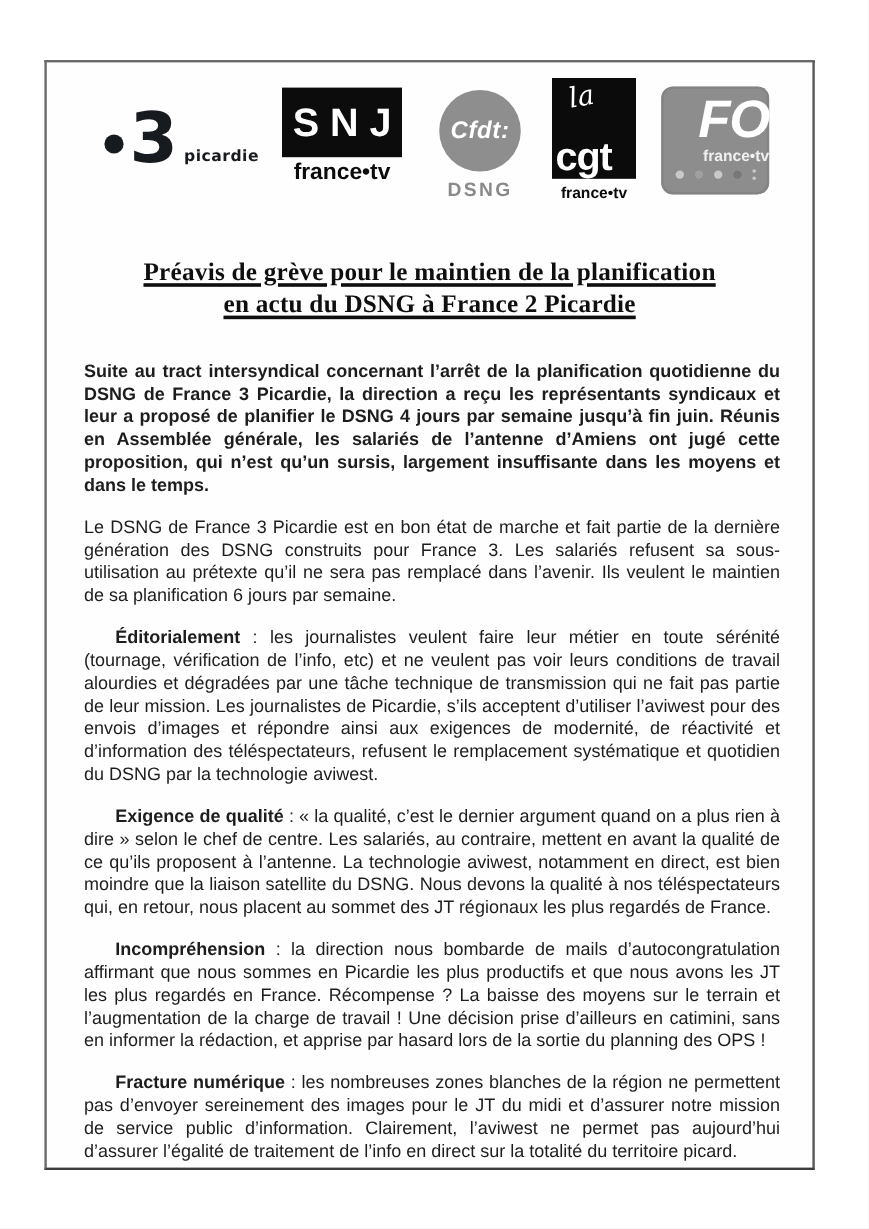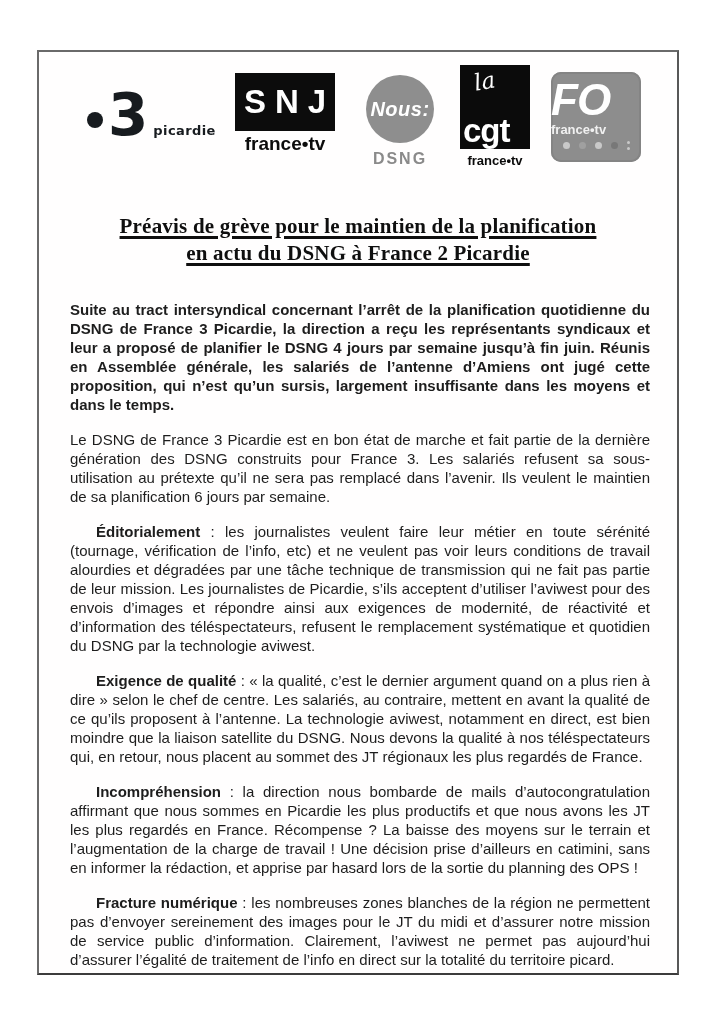--- a/index.html
+++ b/index.html
@@ -25,21 +25,21 @@
   .cfdt{left:327px;top:23px;width:68px;text-align:center;}
   .cfdt-circle{width:68px;height:68px;border-radius:50%;background:#8e8e8e;color:#fff;
     font:italic bold 20px/68px "Liberation Sans",sans-serif;letter-spacing:.5px;}
   .cfdt-sub{margin-top:7px;font:bold 16px/18px "Liberation Sans",sans-serif;color:#8a8a8a;letter-spacing:2px;}
   .cgt{left:418px;top:13px;width:76px;text-align:center;}
   .cgt-box{position:relative;width:70px;height:84px;background:#0b0b0b;margin:0 auto;}
   .cgt-la{position:absolute;top:4px;left:14px;color:#fff;font:italic 23px/24px "DejaVu Serif",serif;transform:rotate(-10deg);}
   .cgt-label{position:absolute;bottom:2px;left:3px;color:#ffffff;font:bold 33px/33px "Liberation Sans",sans-serif;letter-spacing:-1px;}
   .cgt-sub{margin-top:4px;font:bold 13px/15px "Liberation Sans",sans-serif;color:#0b0b0b;}
   .fo{left:512px;top:20px;}
-  .fo-box{width:90px;height:90px;background:#8d8d8d;border-radius:10px;text-align:left;
+  .fo-box{width:90px;height:90px;background:#8d8d8d;border-radius:10px;text-align:right;
     box-sizing:border-box;padding-top:5px;box-shadow:inset 0 0 0 2px #848484;}
   .fo-label{color:#fff;font:italic bold 44px/46px "Liberation Sans",sans-serif;letter-spacing:-1px;}
   .fo-sub{color:#f0f0f0;font:bold 13px/13px "Liberation Sans",sans-serif;margin-top:0;}
   .fo-dots{display:flex;justify-content:center;gap:9px;margin-top:5px;align-items:center;}
   .fo-dot{width:7px;height:7px;border-radius:50%;}
   .fo-dot.d1,.fo-dot.d3{background:#c9c9c9;}
   .fo-dot.d2{background:#a0a0a0;}
   .fo-dot.d4{background:#787878;}
   .fo-colon{display:flex;flex-direction:column;gap:3px;}
   .fo-colon i{display:block;width:3px;height:3px;border-radius:50%;background:#c9c9c9;}
@@ -69,21 +69,21 @@
         <span class="f3-num">3</span>
         <span class="f3-region">picardie</span>
       </div>
 
       <div class="logo snj">
         <div class="snj-box">SNJ</div>
         <div class="snj-sub">france•tv</div>
       </div>
 
       <div class="logo cfdt">
-        <div class="cfdt-circle">Nous:</div>
+        <div class="cfdt-circle">Cfdt:</div>
         <div class="cfdt-sub">DSNG</div>
       </div>
 
       <div class="logo cgt">
         <div class="cgt-box">
           <span class="cgt-la">la</span>
           <span class="cgt-label">cgt</span>
         </div>
         <div class="cgt-sub">france•tv</div>
       </div>

